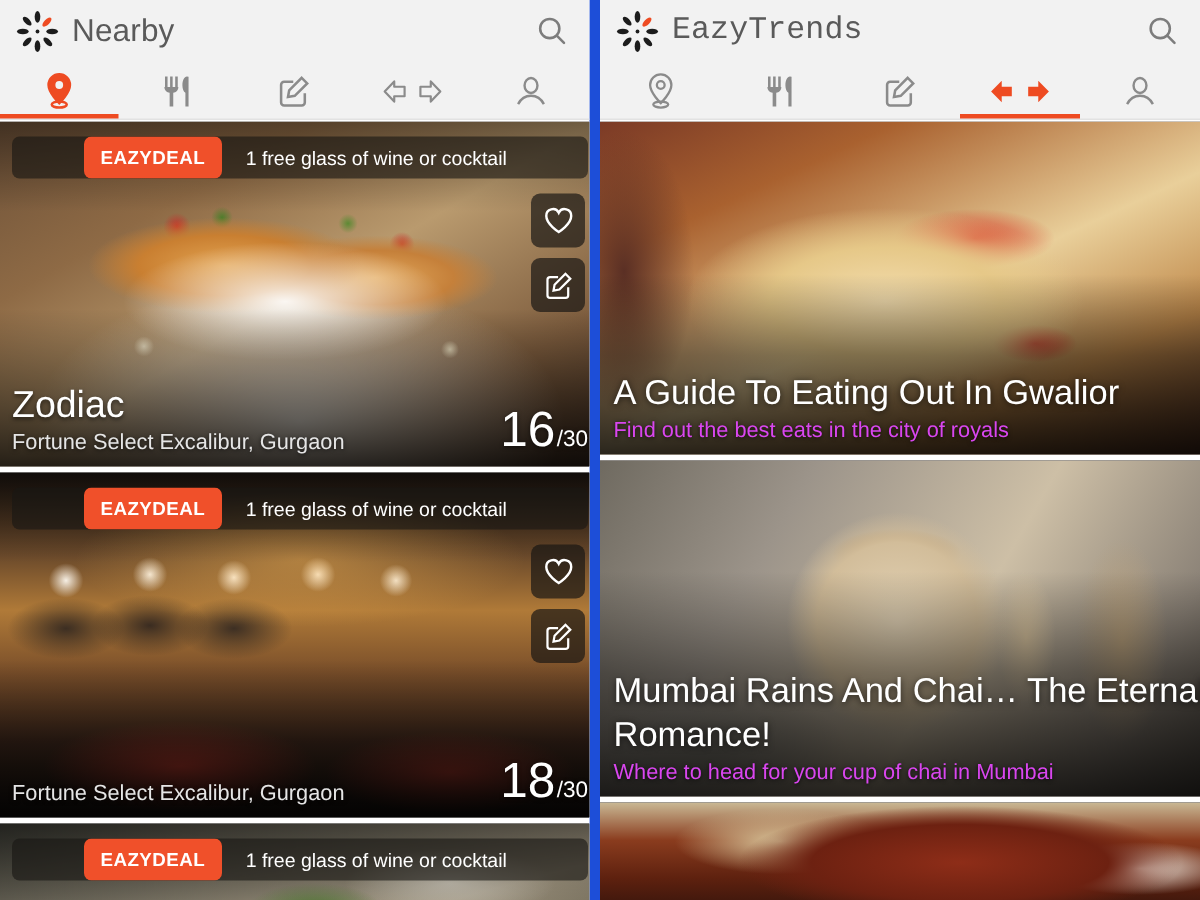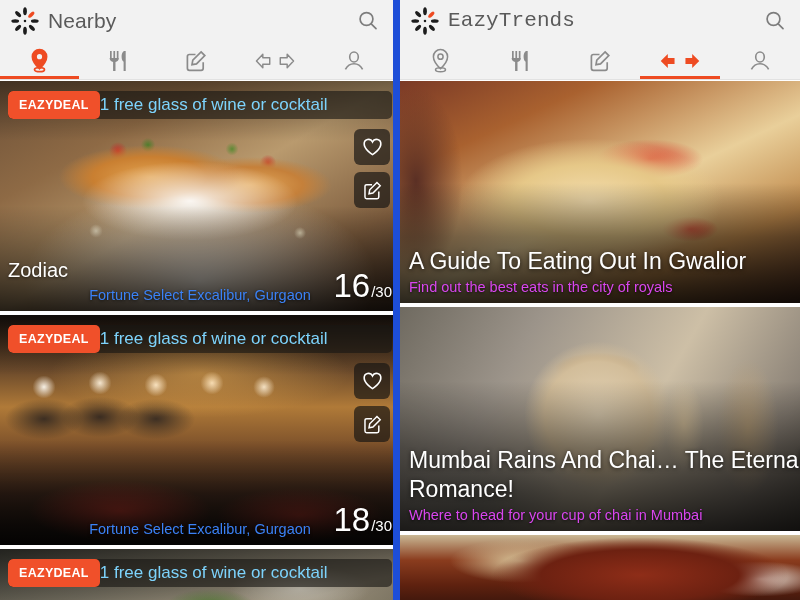--- a/index.html
+++ b/index.html
@@ -48,35 +48,35 @@
     position: absolute; left: 0; right: 0; top: 0; height: 60px;
     background: linear-gradient(to bottom, rgba(0,0,0,.40), rgba(0,0,0,0));
   }
   .card .shade-bottom {
     position: absolute; left: 0; right: 0; bottom: 0; height: 105px;
     background: linear-gradient(to top, rgba(0,0,0,.80), rgba(0,0,0,.45) 45%, rgba(0,0,0,0));
   }
   .deal {
     position: absolute; top: 10px; left: 8px; right: 8px; height: 28px;
     background: rgba(25,22,20,.62); border-radius: 5px;
-    display: flex; align-items: center; overflow: hidden;
+    display: flex; align-items: center; overflow: hidden; padding-left: 48px;
   }
   .deal-badge {
     background: #f0502a; color: #fff; font-size: 12.5px; font-weight: bold;
     letter-spacing: .3px; height: 28px; line-height: 28px; padding: 0 11px; border-radius: 5px;
   }
-  .deal-text { color: #7dd3fc; font-size: 17px; margin-left: 0; white-space: nowrap; }
+  .deal-text { color: #ffffff; font-size: 13px; margin-left: 16px; white-space: nowrap; }
   .actions { position: absolute; right: 10px; top: 48px; display: flex; flex-direction: column; gap: 7px; }
   .act-btn {
     width: 36px; height: 36px; border-radius: 6px; background: rgba(22,20,19,.68);
     display: flex; align-items: center; justify-content: center;
   }
   .card-foot { position: absolute; left: 0; right: 0; bottom: 6px; padding: 0 8px; }
-  .outlet-name { color: #fff; font-size: 20px; line-height: 29px; font-weight: 400; text-shadow: 0 1px 3px rgba(0,0,0,.6); }
-  .outlet-loc { color: #3b82f6; font-size: 14.5px; line-height: 20px; text-shadow: 0 1px 3px rgba(0,0,0,.7); text-align: center; }
+  .outlet-name { color: #fff; font-size: 25px; line-height: 29px; font-weight: 400; text-shadow: 0 1px 3px rgba(0,0,0,.6); }
+  .outlet-loc { color: #e5e5e5; font-size: 14.5px; line-height: 20px; text-shadow: 0 1px 3px rgba(0,0,0,.7); }
   .score { position: absolute; right: 8px; bottom: 2px; color: #fff; text-shadow: 0 1px 3px rgba(0,0,0,.6); display: flex; align-items: baseline; }
   .score-val { font-size: 33px; line-height: 34px; font-weight: 300; }
   .score-max { font-size: 15px; margin-left: 1px; }
 
   
   .trendlist { position: absolute; top: 81px; left: 0; right: 0; bottom: 0; overflow: hidden; background: #fff; }
   .trend { position: relative; width: 432px; overflow: hidden; margin-bottom: 4px; background:#2a2420; }
   .trend .photo { position: absolute; inset: 0; }
   .trend .shade {
     position: absolute; left: 0; right: 0; bottom: 0; height: 120px;

